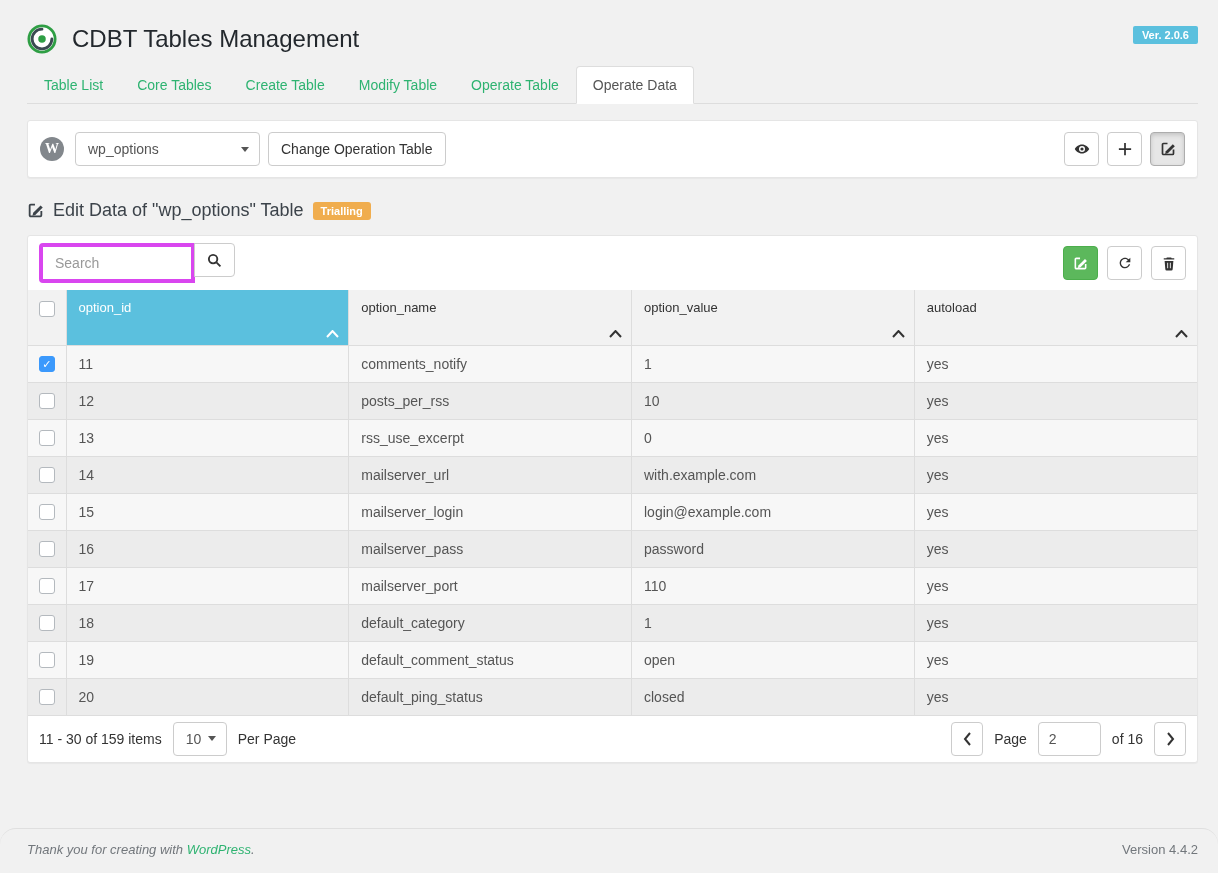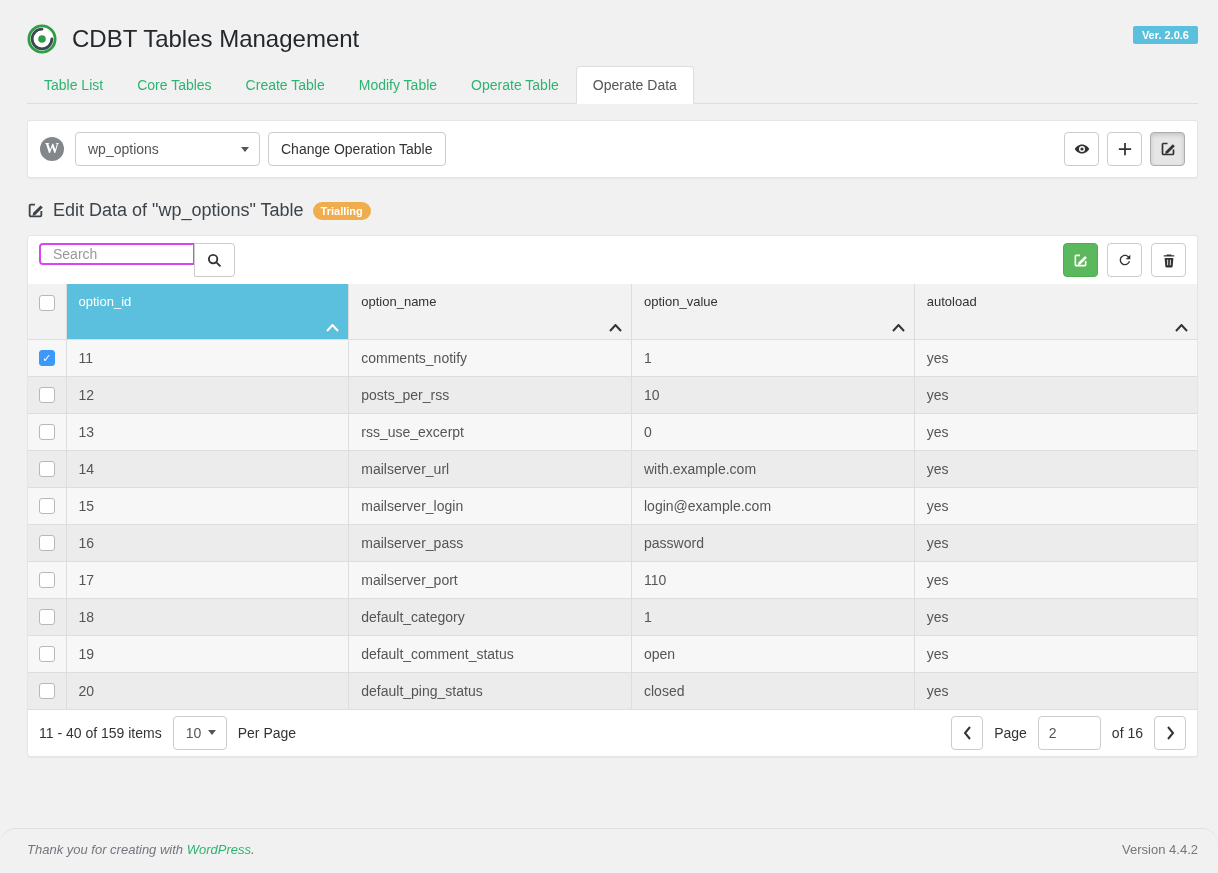--- a/index.html
+++ b/index.html
@@ -39,27 +39,27 @@
   .icon-btn { width:35px; padding:0; }
   .icon-btn svg { display:block; }
   .btn.active { background:#e6e6e6; border-color:#adadad; box-shadow:inset 0 2px 4px rgba(0,0,0,.15); }
   .toolbar-actions { margin-left:auto; display:flex; gap:8px; }
 
   
   .section-heading { margin:22px 0 14px; display:flex; align-items:center; gap:9px; }
   .section-heading .hicon { color:#3c434a; display:flex; }
   .section-heading h2 { margin:0; font-size:18px; font-weight:400; color:#3c434a; }
   .badge-warning { background:#f0ad4e; color:#fff; font-size:11px; font-weight:bold;
-    padding:3px 8px; border-radius:9px; }
+    padding:3px 8px; border-radius:3px; }
 
   
   .panel { background:#fff; border:1px solid #e5e5e5; border-radius:3px; box-shadow:0 1px 1px rgba(0,0,0,.04); }
   .panel-topbar { display:flex; align-items:center; padding:7px 11px; }
   .search-group { display:flex; }
-  .search-input { width:156px; height:22px; border:2px solid #d946ef; border-radius:4px 0 0 4px;
+  .search-input { width:156px; height:40px; border:4px solid #d946ef; border-radius:4px 0 0 4px;
     padding:0 12px; font:inherit; color:#555; background:#fff; }
   .search-input::placeholder { color:#999; }
   .search-btn { width:41px; border-radius:0 4px 4px 0; margin-left:-1px; }
   .grid-actions { margin-left:auto; display:flex; gap:9px; }
   .btn-success { background:#5cb85c; border-color:#4cae4c; color:#fff; }
 
   
   table.data-table { width:100%; border-collapse:collapse; table-layout:fixed; }
   col.cb-col { width:38px; }
   .data-table th { position:relative; background:#f2f2f2; border:1px solid #ddd; border-top:0;
@@ -371,21 +371,21 @@
           </td>
           <td>20</td>
           <td>default_ping_status</td>
           <td>closed</td>
           <td>yes</td>
         </tr>
       </tbody>
       </table>
 
       <div class="panel-footer">
-        <span class="summary-text">11 - 40 of 159 items</span>
+        <span class="summary-text">11 - 30 of 159 items</span>
         <div class="select pp-select">
           <span>10</span>
           <span class="caret"></span>
         </div>
         <span class="pp-label">Per Page</span>
 
         <div class="pager">
           <button class="btn icon-btn pager-btn">
             <span>
               <svg width="9" height="14" viewBox="0 0 9 14">

